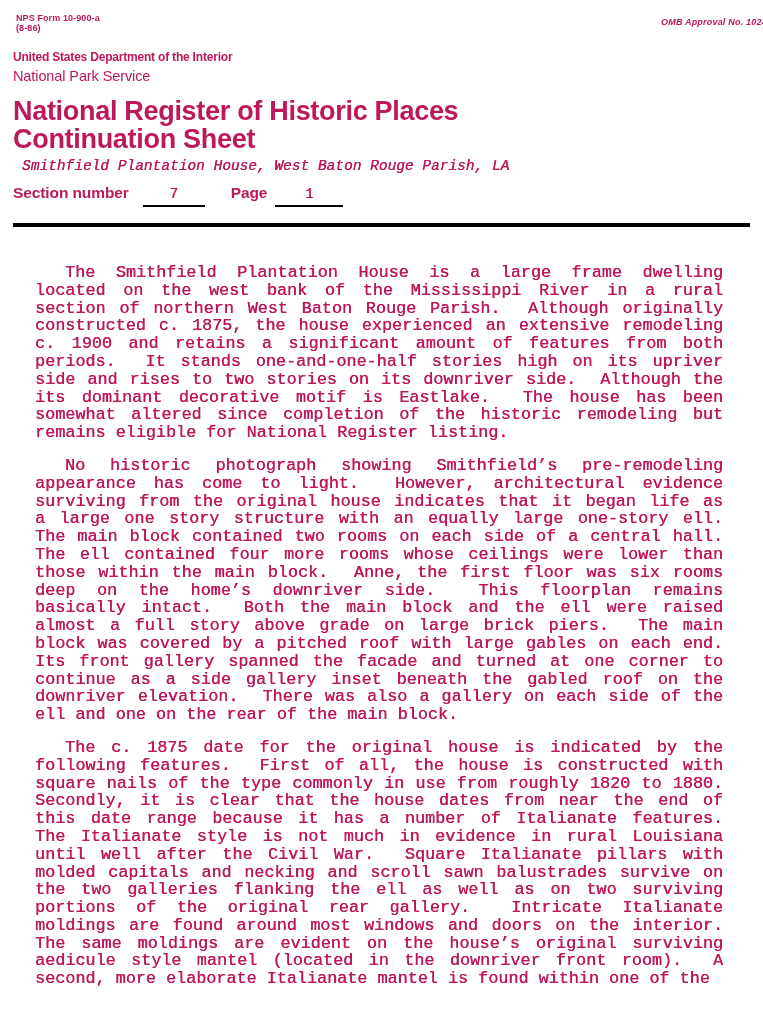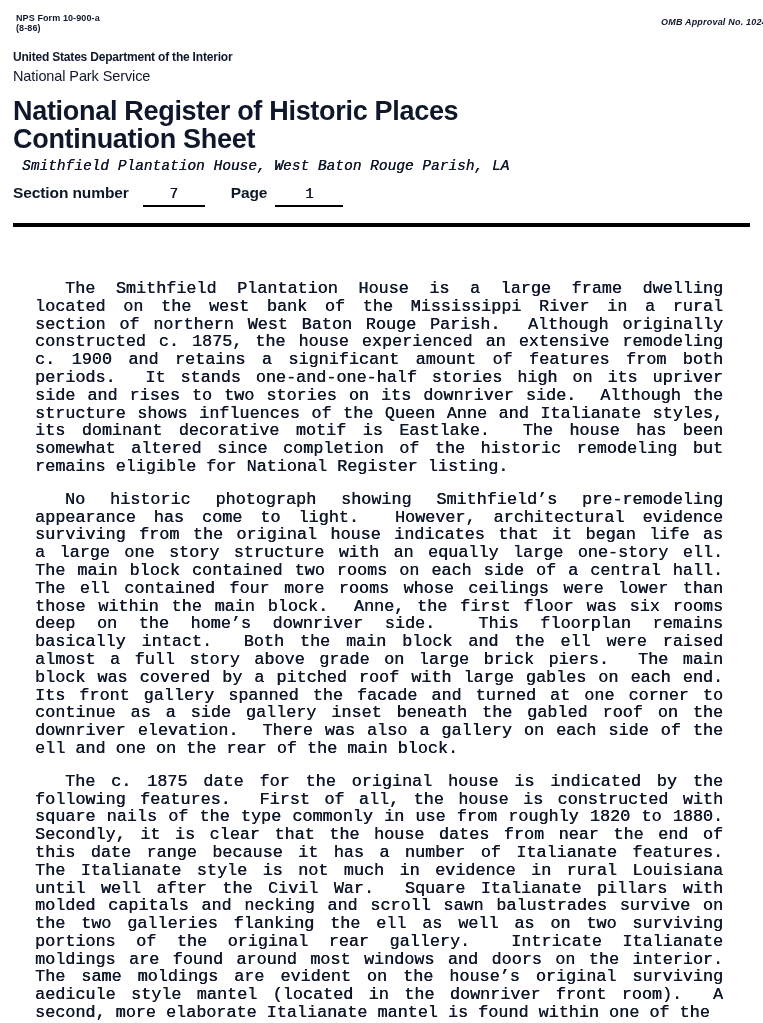--- a/index.html
+++ b/index.html
@@ -3,21 +3,21 @@
 <meta charset="utf-8">
 <style>
   html, body { margin: 0; padding: 0; background: #e8e8e8; }
   .page {
     position: relative;
     width: 763px; height: 1023px;
     margin: 0 auto;
     background: #ffffff;
     overflow: hidden;
     font-family: "Liberation Sans", sans-serif;
-    color: #0f172a;
+    color: #be185d;
   }
   
   .form-no {
     position: absolute; left: 16px; top: 13px;
     font-size: 9px; line-height: 10px; font-weight: bold;
     letter-spacing: 0.1px;
   }
   
   .omb {
     position: absolute; left: 661px; top: 17px;
@@ -62,21 +62,21 @@
   }
   .blank.b1 { width: 62px; margin-left: 14px; }
   .lbl.pg   { margin-left: 26px; }
   .blank.b2 { width: 68px; margin-left: 8px; }
   .rule {
     position: absolute; left: 13px; top: 223px;
     width: 737px; height: 3.5px; background: #000;
   }
   
   .body-text {
-    position: absolute; left: 35px; top: 280px; width: 688px;
+    position: absolute; left: 35px; top: 264px; width: 688px;
     font-family: "Liberation Mono", monospace;
     font-size: 16.8px; line-height: 17.8px;
     text-shadow: 0.35px 0 0 currentColor; 
   }
   .para + .para { margin-top: 15px; }
   .para .ln {
     white-space: pre-wrap;
     text-align: justify;
     text-align-last: justify;
   }
@@ -113,21 +113,20 @@
 
   <div class="body-text">
     <div class="para">
         <div class="ln">The Smithfield Plantation House is a large frame dwelling</div>
         <div class="ln">located on the west bank of the Mississippi River in a rural</div>
         <div class="ln">section of northern West Baton Rouge Parish.  Although originally</div>
         <div class="ln">constructed c. 1875, the house experienced an extensive remodeling</div>
         <div class="ln">c. 1900 and retains a significant amount of features from both</div>
         <div class="ln">periods.  It stands one-and-one-half stories high on its upriver</div>
         <div class="ln">side and rises to two stories on its downriver side.  Although the</div>
-        <div class="ln">structure shows influences of the Queen Anne and Italianate styles,</div>
         <div class="ln">its dominant decorative motif is Eastlake.  The house has been</div>
         <div class="ln">somewhat altered since completion of the historic remodeling but</div>
         <div class="ln">remains eligible for National Register listing.</div>
       </div>
     <div class="para">
         <div class="ln">No historic photograph showing Smithfield’s pre-remodeling</div>
         <div class="ln">appearance has come to light.  However, architectural evidence</div>
         <div class="ln">surviving from the original house indicates that it began life as</div>
         <div class="ln">a large one story structure with an equally large one-story ell.</div>
         <div class="ln">The main block contained two rooms on each side of a central hall.</div>

